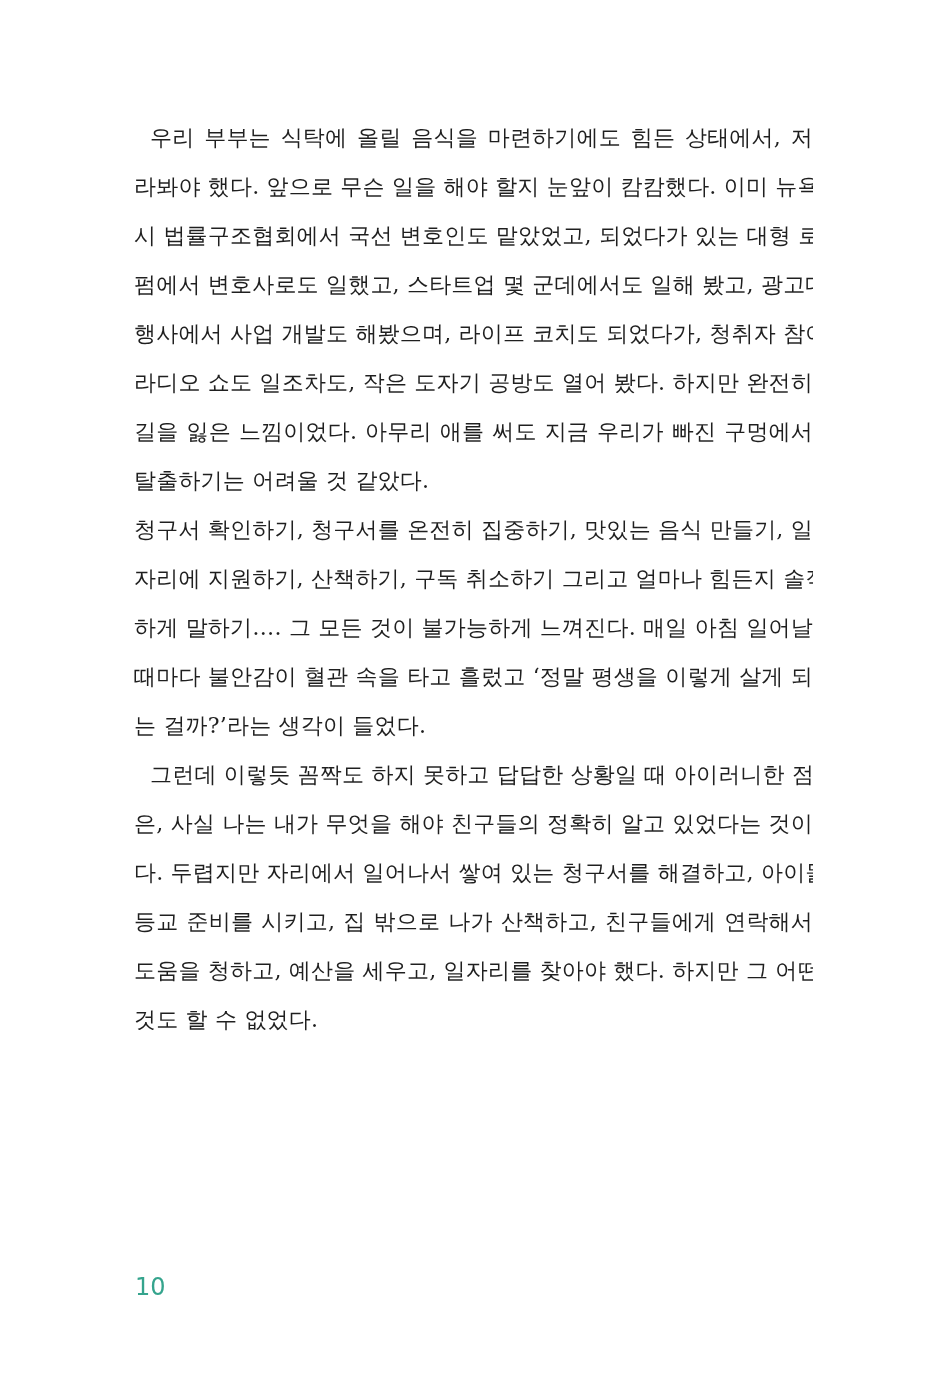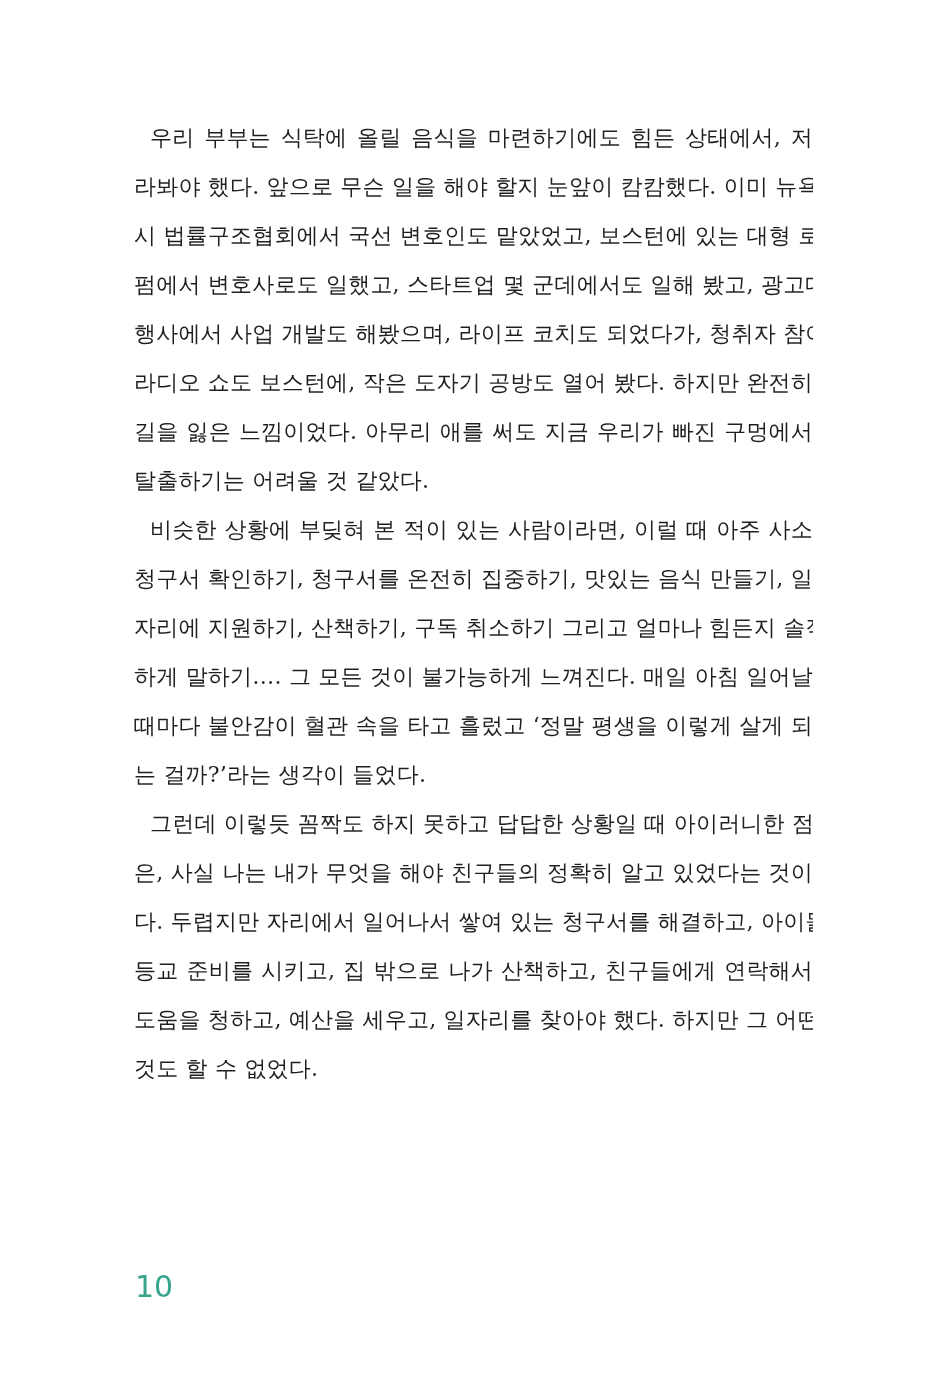--- a/index.html
+++ b/index.html
@@ -39,42 +39,41 @@
     text-align-last: left;
   }
   .para-line.indent {
     text-indent: 16px;
   }
   .page-number {
     position: absolute;
     left: 135px;
     top: 1268px;
     font-family: "DejaVu Sans", "Liberation Sans", sans-serif;
-    font-size: 30px;
+    font-size: 24px;
     line-height: 38px;
     font-weight: 400;
   }
 </style>
 </head>
 <body>
 
 <div class="page" style="background: rgb(255, 255, 255);">
   <main class="text-block" id="body-text" style="color: rgb(31, 31, 31);">
       <div class="paragraph">
         <div class="para-line indent">우리 부부는 식탁에 올릴 음식을 마련하기에도 힘든 상태에서, 저</div>
         <div class="para-line">라봐야 했다. 앞으로 무슨 일을 해야 할지 눈앞이 캄캄했다. 이미 뉴욕</div>
-        <div class="para-line">시 법률구조협회에서 국선 변호인도 맡았었고, 보스턴에 있는 대형 로</div>
+        <div class="para-line">시 법률구조협회에서 국선 변호인도 맡았었고, 되었다가 있는 대형 로</div>
         <div class="para-line">펌에서 변호사로도 일했고, 스타트업 몇 군데에서도 일해 봤고, 광고대</div>
         <div class="para-line">행사에서 사업 개발도 해봤으며, 라이프 코치도 되었다가, 청취자 참여</div>
-        <div class="para-line">라디오 쇼도 보스턴에, 작은 도자기 공방도 열어 봤다. 하지만 완전히</div>
+        <div class="para-line">라디오 쇼도 일조차도, 작은 도자기 공방도 열어 봤다. 하지만 완전히</div>
         <div class="para-line">길을 잃은 느낌이었다. 아무리 애를 써도 지금 우리가 빠진 구멍에서</div>
         <div class="para-line last">탈출하기는 어려울 것 같았다.</div>
       </div>
       <div class="paragraph">
-        <div class="para-line indent">비슷한 상황에 부딪혀 본 적이 있는 사람이라면, 이럴 때 아주 사소</div>
         <div class="para-line">청구서 확인하기, 청구서를 온전히 집중하기, 맛있는 음식 만들기, 일</div>
         <div class="para-line">자리에 지원하기, 산책하기, 구독 취소하기 그리고 얼마나 힘든지 솔직</div>
         <div class="para-line">하게 말하기…. 그 모든 것이 불가능하게 느껴진다. 매일 아침 일어날</div>
         <div class="para-line">때마다 불안감이 혈관 속을 타고 흘렀고 ‘정말 평생을 이렇게 살게 되</div>
         <div class="para-line last">는 걸까?’라는 생각이 들었다.</div>
       </div>
       <div class="paragraph">
         <div class="para-line indent">그런데 이렇듯 꼼짝도 하지 못하고 답답한 상황일 때 아이러니한 점</div>
         <div class="para-line">은, 사실 나는 내가 무엇을 해야 친구들의 정확히 알고 있었다는 것이</div>
         <div class="para-line">다. 두렵지만 자리에서 일어나서 쌓여 있는 청구서를 해결하고, 아이들</div>

